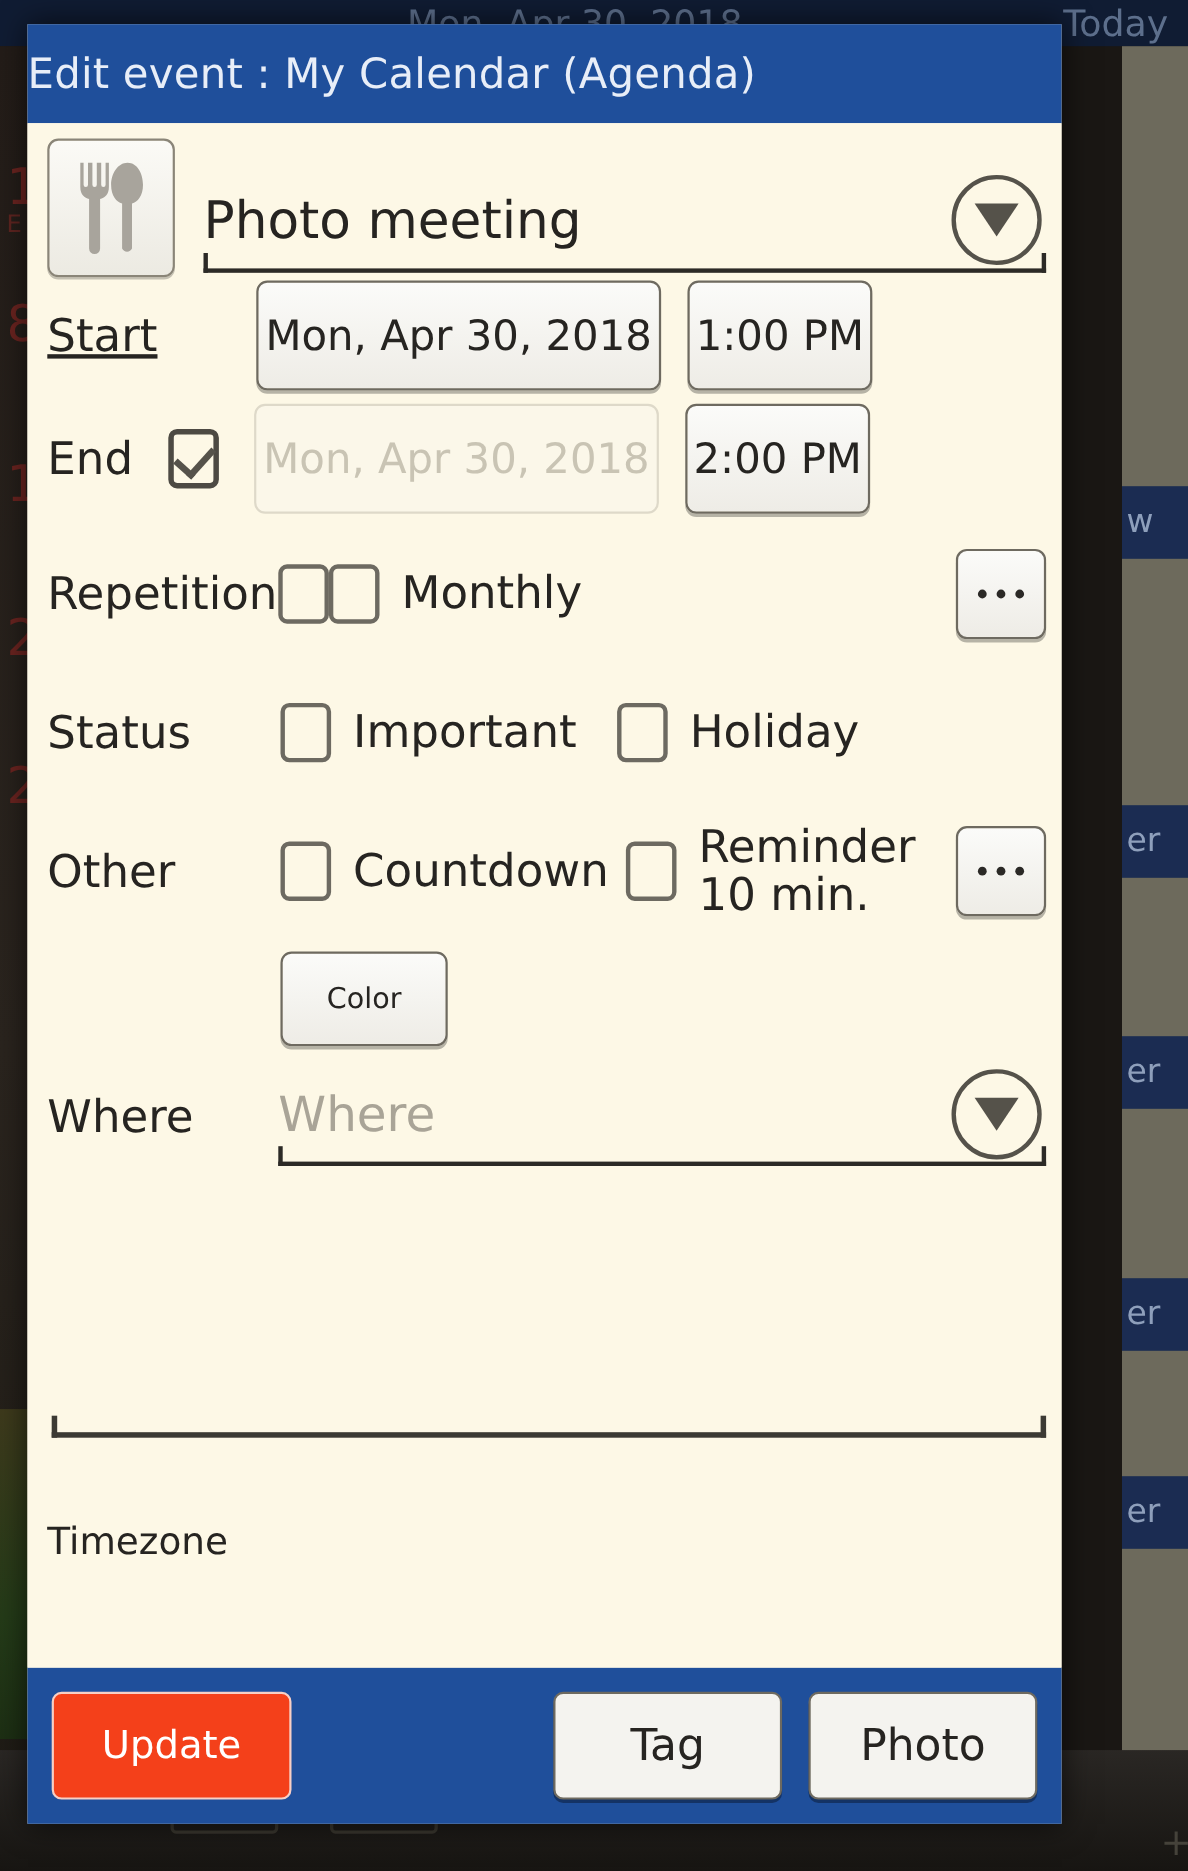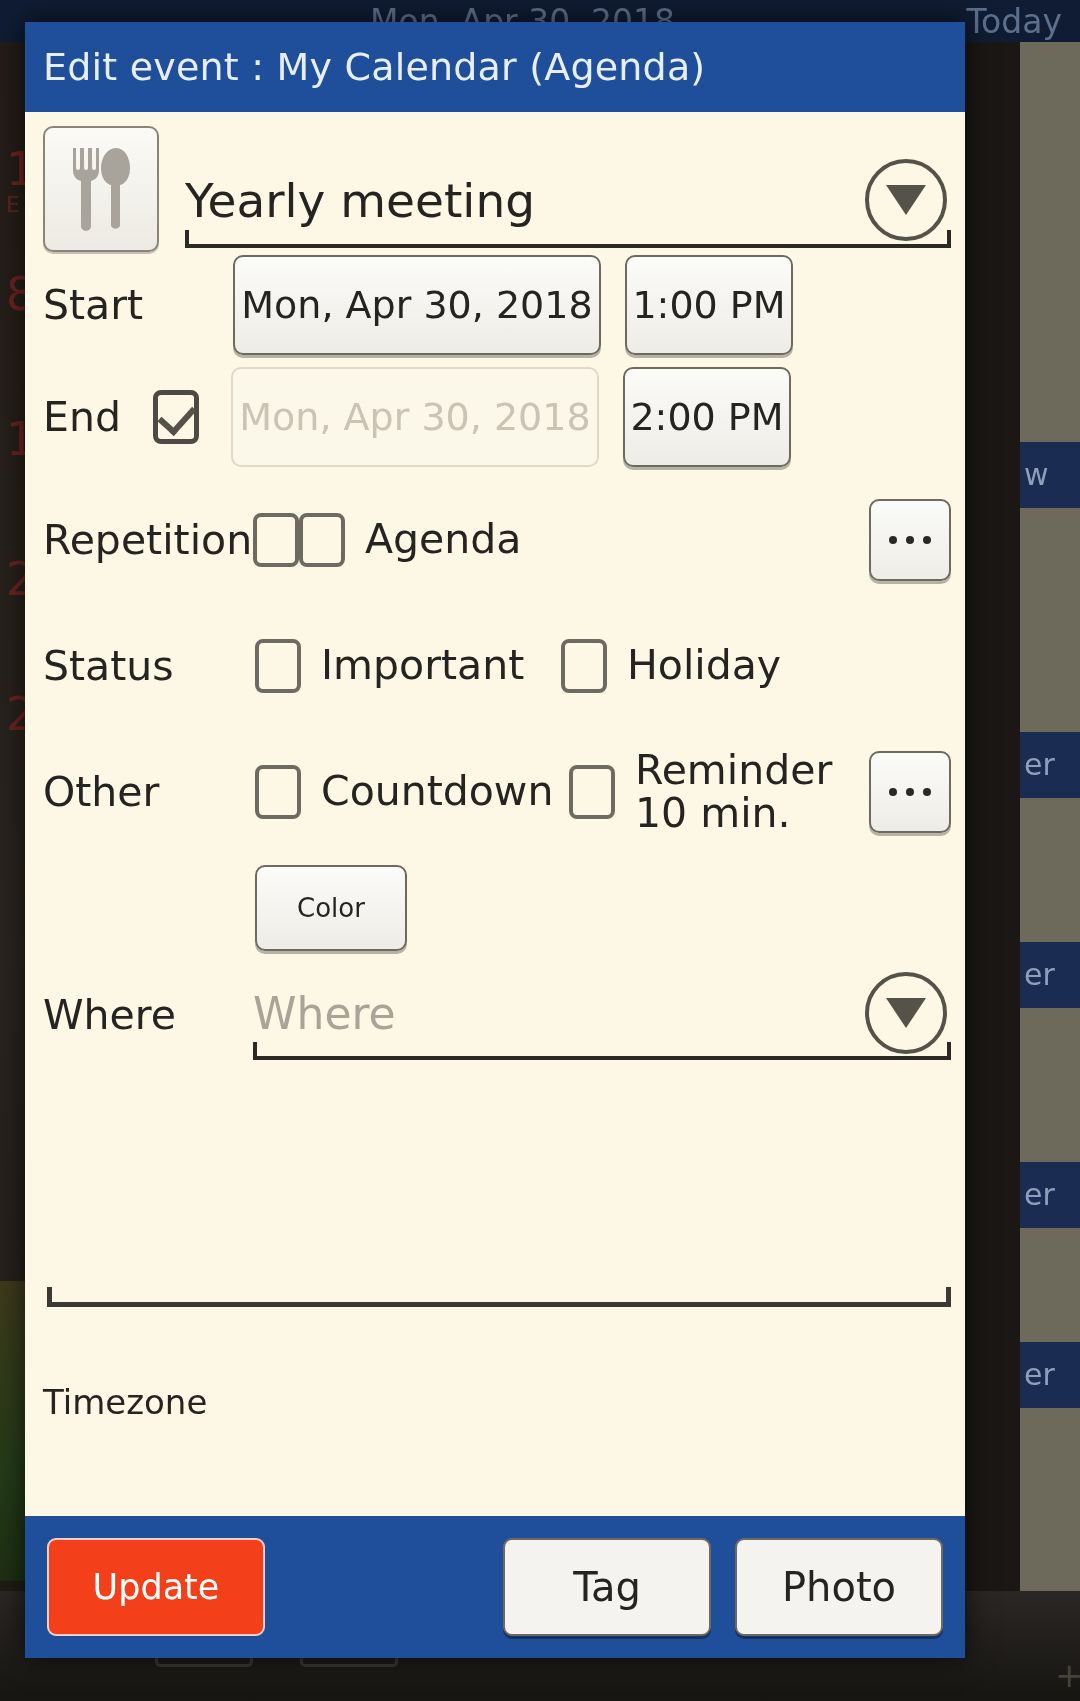--- a/index.html
+++ b/index.html
@@ -118,21 +118,20 @@
     flex-direction: column;
     font-family: "DejaVu Sans", sans-serif;
   }
 
   .titlebar {
     flex: 0 0 auto;
     height: 90px;
     background: #1f4f9b;
     display: flex;
     align-items: center;
-    padding-left: 18px;
     box-sizing: border-box;
   }
   .titlebar-text {
     color: #e8eef8;
     font-size: 38px;
     letter-spacing: .2px;
     white-space: nowrap;
   }
 
   .dlg-body {
@@ -214,21 +213,21 @@
   .frow {
     display: flex;
     align-items: center;
     min-height: 106px;
   }
   .flabel {
     font-size: 41px;
     color: #262421;
     flex: 0 0 auto;
   }
-  .flabel.w-start { width: 190px; }
+  .flabel.w-start { width: 190px; text-decoration: underline; }
 
   .pillbtn {
     border: 2px solid #6e6a60;
     border-radius: 10px;
     background: linear-gradient(180deg,#fbfbf9 0%,#eeece6 100%);
     box-shadow: 0 3px 0 rgba(0,0,0,.28);
     color: #262421;
     display: flex;
     align-items: center;
     justify-content: center;
@@ -431,21 +430,21 @@
     <div class="row-title">
       <div class="cat-icon-btn">
         <svg width="62" height="86" viewBox="0 0 62 86">
           <g fill="#a8a49c">
             <path d="M6 2 v20 a2 2 0 0 0 4 0 V2 h4 v20 a2 2 0 0 0 4 0 V2 h4 v20 a2 2 0 0 0 4 0 V2 h3 v22 c0 7-4 10-8 11 v45 a5 5 0 0 1-10 0 V35 C7 34 3 31 3 24 V2 z"></path>
             <path d="M46 2 c9 0 14 10 14 20 s-5 16-10 17 v41 a5 5 0 0 1-9 0 V39 c-5-1-10-7-10-17 S37 2 46 2 z"></path>
           </g>
         </svg>
       </div>
       <div class="title-input-wrap">
-        <span class="title-value">Yearly meeting</span>
+        <span class="title-value">Photo meeting</span>
         <div class="dropdown-btn">
           <i></i>
         </div>
       </div>
     </div>
 
     <div class="frow">
       <div class="flabel w-start">Start</div>
       <div class="pillbtn btn-date">Mon, Apr 30, 2018</div>
       <div class="pillbtn btn-time">1:00 PM</div>
@@ -455,21 +454,21 @@
       <div class="flabel" style="width:110px">End</div>
       <div class="chk checked strong" style="margin-right:32px"></div>
       <div class="pillbtn btn-date disabled">Mon, Apr 30, 2018</div>
       <div class="pillbtn btn-time">2:00 PM</div>
     </div>
 
     <div class="frow" style="min-height:128px">
       <div class="flabel" style="width:210px">Repetition</div>
       <div class="chk"></div>
       <div class="chk"></div>
-      <div class="chk-label">Agenda</div>
+      <div class="chk-label">Monthly</div>
       <div style="flex:1 1 auto"></div>
       <div class="dots-btn">
         <span></span>
         <span></span>
         <span></span>
       </div>
     </div>
 
     <div class="frow" style="min-height:124px">
       <div class="flabel" style="width:212px">Status</div>

